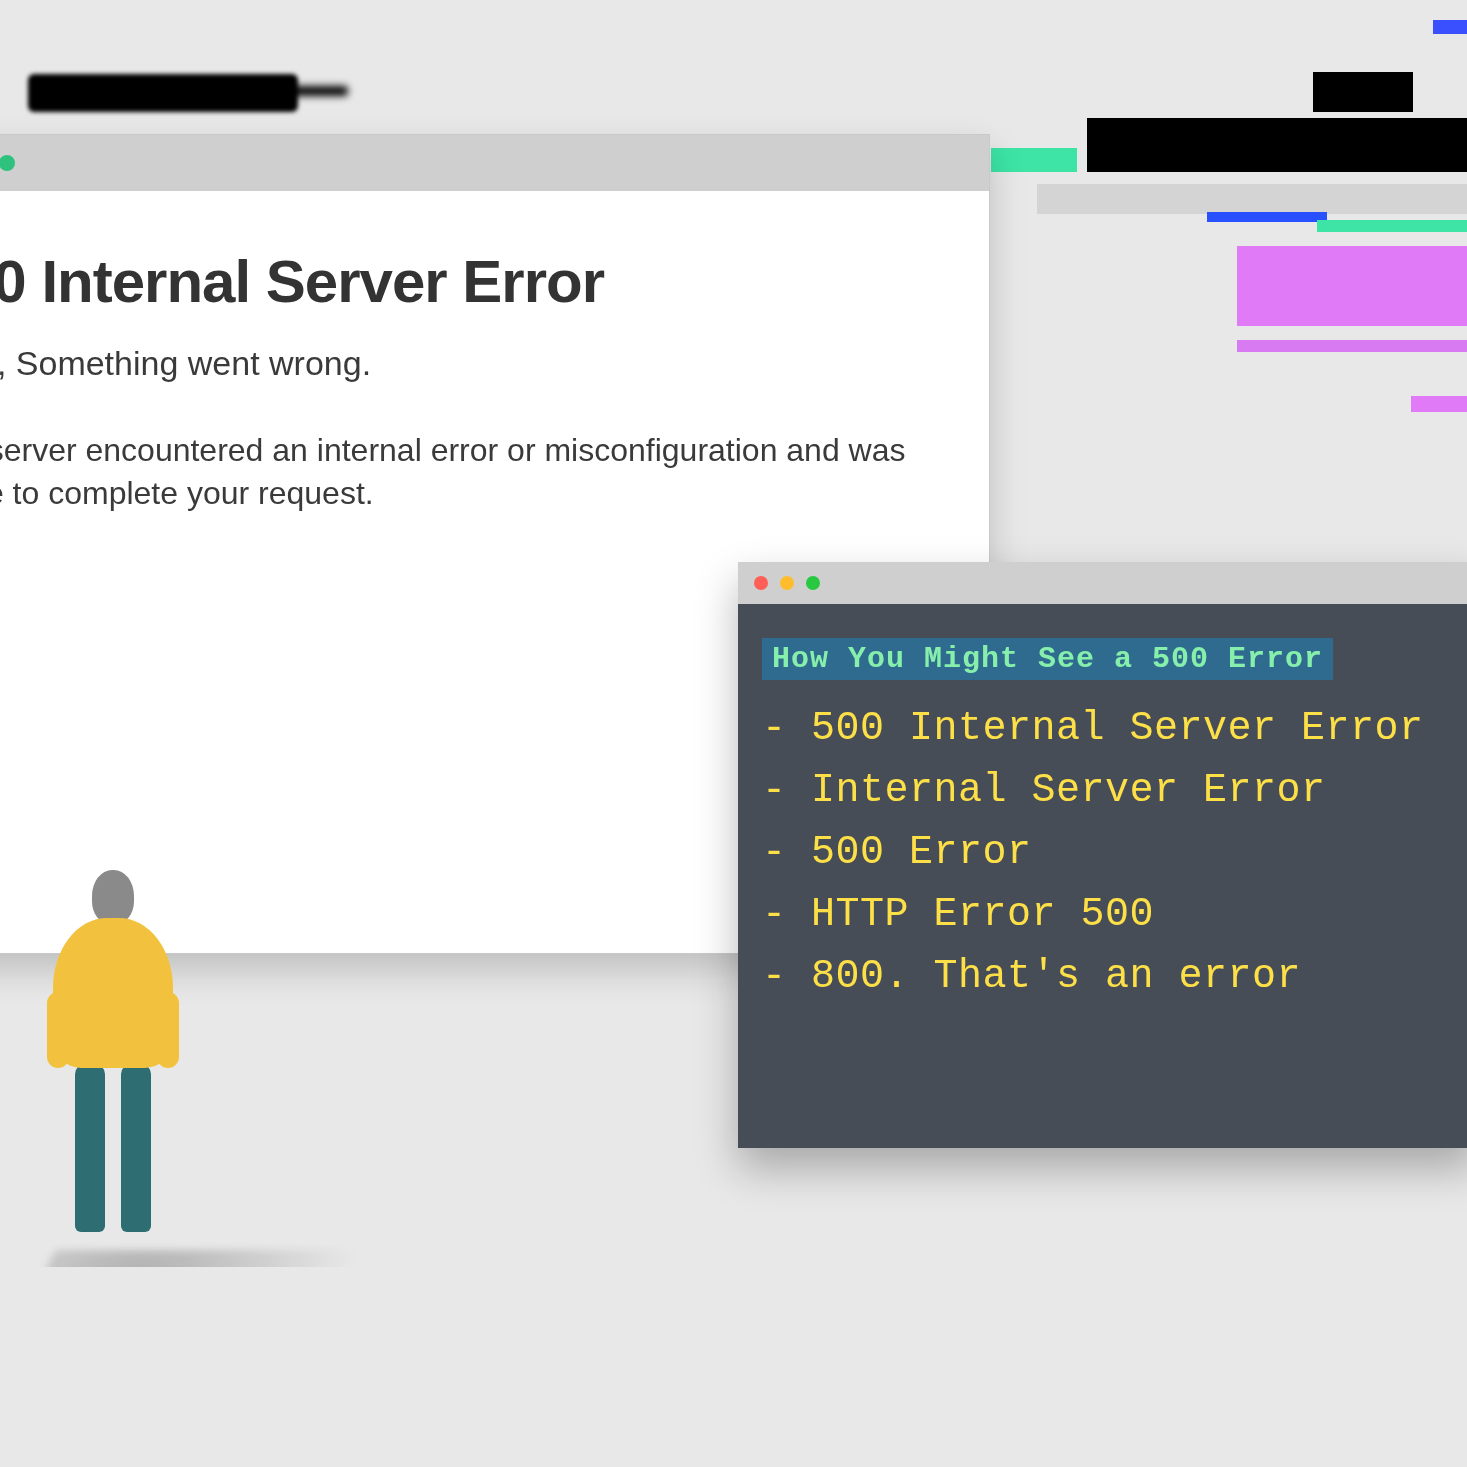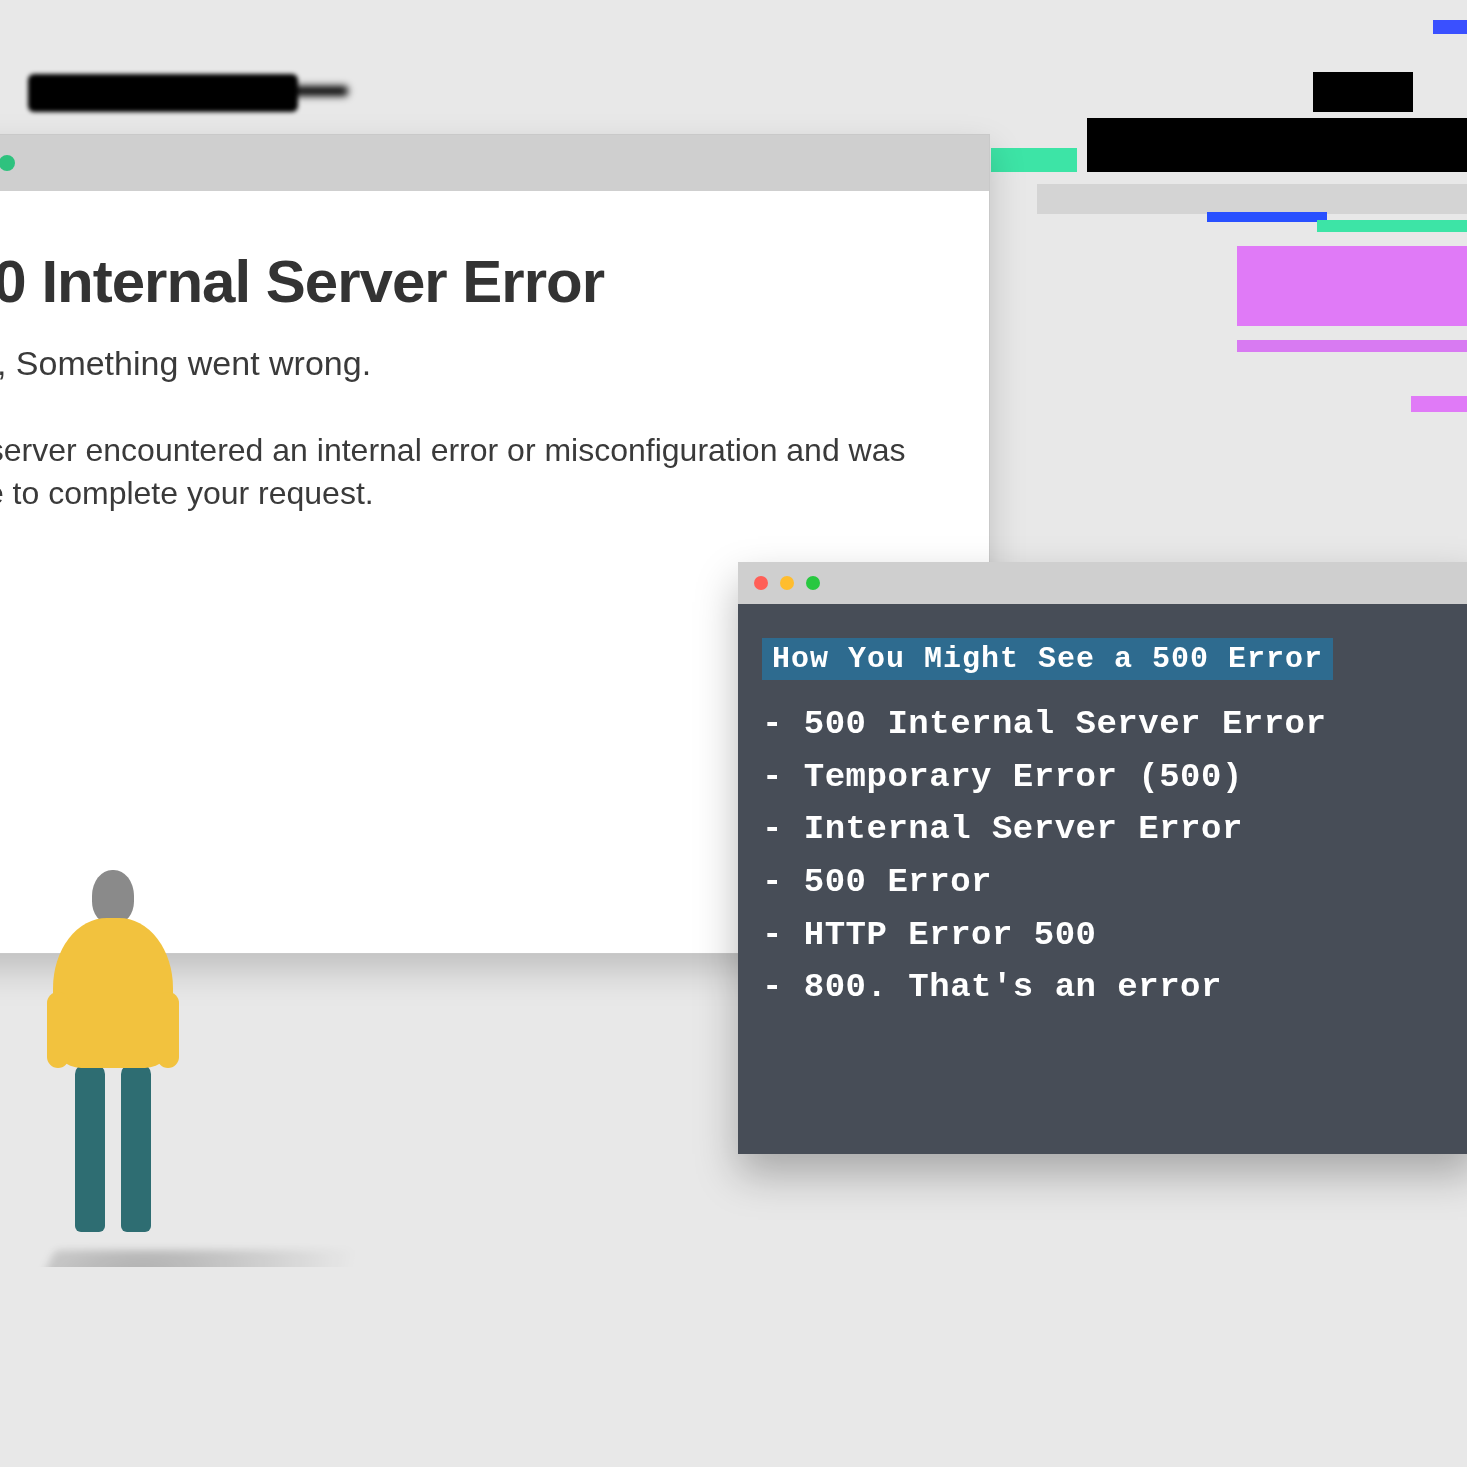--- a/index.html
+++ b/index.html
@@ -85,32 +85,32 @@
     padding-left: 16px;
     gap: 12px;
   }
   .tdot { width:14px; height:14px; border-radius:50%; }
   .tdot.red{background:#ff5f57;} .tdot.yellow{background:#ffbd2e;} .tdot.green{background:#28c840;}
 
   .terminal .body { padding: 34px 24px 140px 24px; }
   .terminal .heading {
     display:inline-block;
     background:#2e6b8f;
-    color:#ffffff;
+    color:#86efac;
     font-size: 30px;
     font-weight: bold;
     padding: 4px 10px;
     margin-bottom: 18px;
     letter-spacing: 1px;
   }
   .terminal ul { list-style:none; }
   .terminal li {
-    color:#ffffff;
-    font-size: 34px;
-    font-weight: bold;
+    color:#fde047;
+    font-size: 40px;
+    font-weight: normal;
     line-height: 1.55;
     white-space: nowrap;
     letter-spacing: .5px;
   }
   .terminal li::before { content: "- "; }
 
   
   .person {
     position: absolute;
     left: 38px;
@@ -181,21 +181,20 @@
 <div class="terminal">
   <div class="titlebar">
     <span class="tdot red"></span>
     <span class="tdot yellow"></span>
     <span class="tdot green"></span>
   </div>
   <div class="body">
     <div class="heading">How You Might See a 500 Error</div>
     <ul>
       <li>500 Internal Server Error</li>
-      <li>Temporary Error (500)</li>
       <li>Internal Server Error</li>
       <li>500 Error</li>
       <li>HTTP Error 500</li>
       <li>800. That's an error</li>
     </ul>
   </div>
 </div>
 
 <div class="shadow"></div>
 <div class="person">

